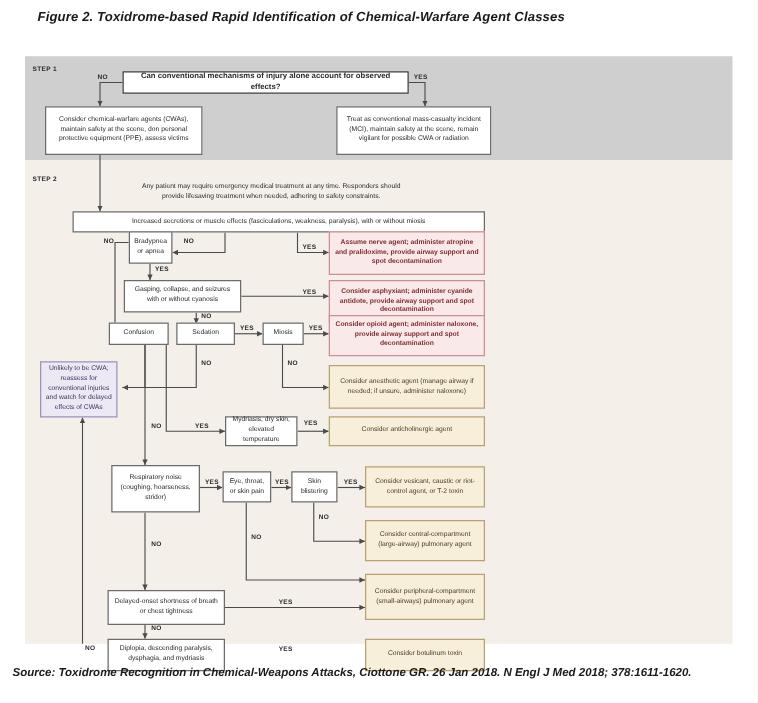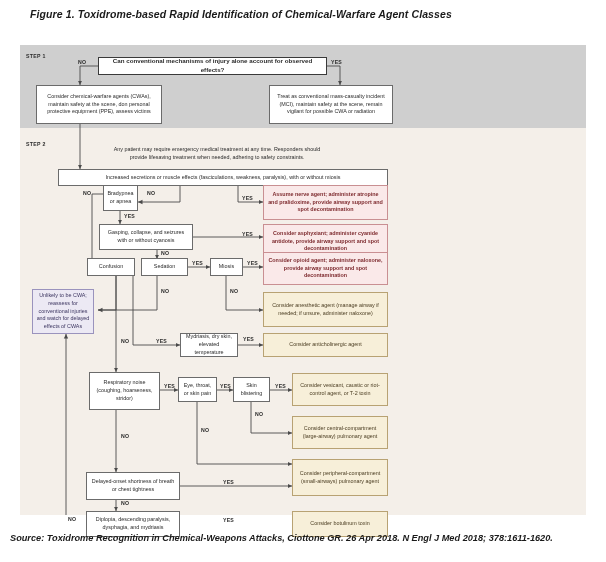--- a/index.html
+++ b/index.html
@@ -44,21 +44,21 @@
   .n-plain{background:transparent;border:none;}
 
   .edge-lbl{
     position:absolute;font-size:5.2px;font-weight:bold;color:#2b2b2b;
     letter-spacing:.2px;white-space:nowrap;
   }
 </style>
 </head>
 <body>
 
-<div class="fig-title">Figure 1. Toxidrome-based Rapid Identification of Chemical-Warfare Agent Classes</div>
+<div class="fig-title">Figure 2. Toxidrome-based Rapid Identification of Chemical-Warfare Agent Classes</div>
 
 <div id="chart-canvas">
 
   <div class="band-step1"></div>
   <div class="band-step2"></div>
 
   <svg class="wires" viewBox="0 0 566 470">
     <defs>
       <marker id="ah" markerWidth="6" markerHeight="6" refX="5" refY="3" orient="auto">
         <path d="M0,0.6 L5,3 L0,5.4 z" fill="#4a4a4a"></path>
@@ -183,13 +183,13 @@
   <div class="node n-pink" style="left:243px;top:207px;width:125px;height:33px;">Consider opioid agent; administer naloxone, provide airway support and spot decontamination</div>
   <div class="node n-cream" style="left:243px;top:247px;width:125px;height:35px;">Consider anesthetic agent (manage airway if needed; if unsure, administer naloxone)</div>
   <div class="node n-cream" style="left:243px;top:288px;width:125px;height:24px;">Consider anticholinergic agent</div>
   <div class="node n-cream" style="left:272px;top:328px;width:96px;height:33px;">Consider vesicant, caustic or riot-control agent, or T-2 toxin</div>
   <div class="node n-cream" style="left:272px;top:371px;width:96px;height:33px;">Consider central-compartment (large-airway) pulmonary agent</div>
   <div class="node n-cream" style="left:272px;top:414px;width:96px;height:37px;">Consider peripheral-compartment (small-airways) pulmonary agent</div>
   <div class="node n-cream" style="left:272px;top:466px;width:96px;height:26px;">Consider botulinum toxin</div>
 
 </div>
 
-<div class="fig-source">Source: Toxidrome Recognition in Chemical-Weapons Attacks, Ciottone GR. 26 Apr 2018. N Engl J Med 2018; 378:1611-1620.</div>
+<div class="fig-source">Source: Toxidrome Recognition in Chemical-Weapons Attacks, Ciottone GR. 26 Jan 2018. N Engl J Med 2018; 378:1611-1620.</div>
 
 </body></html>

